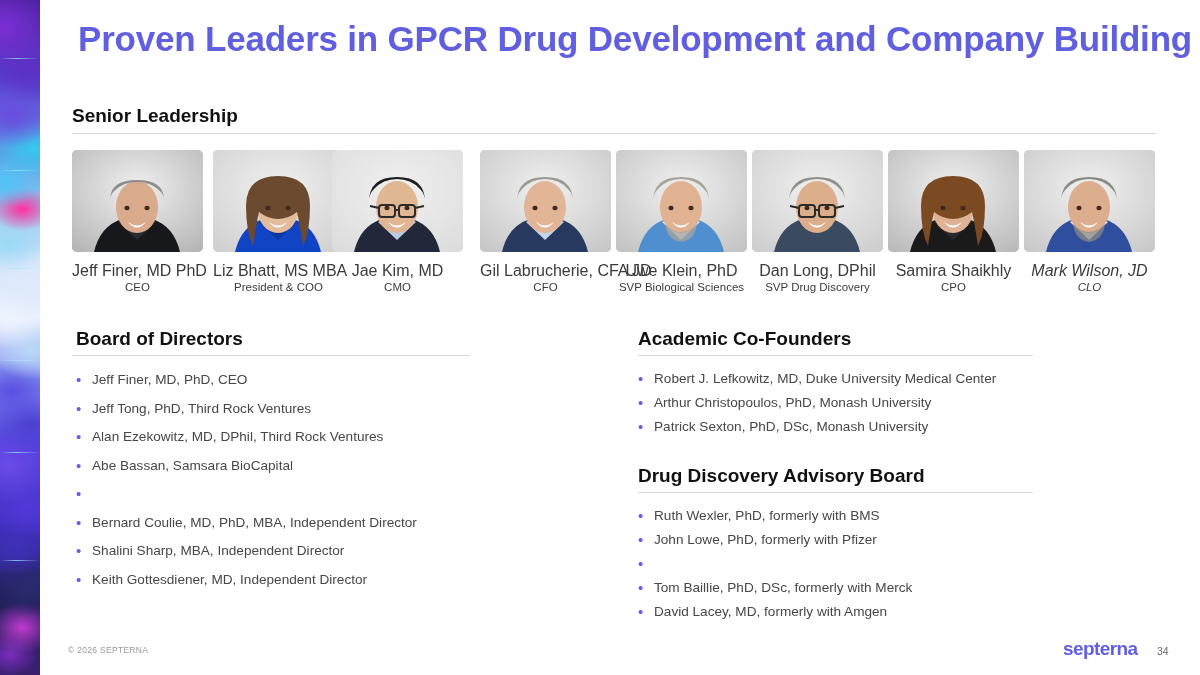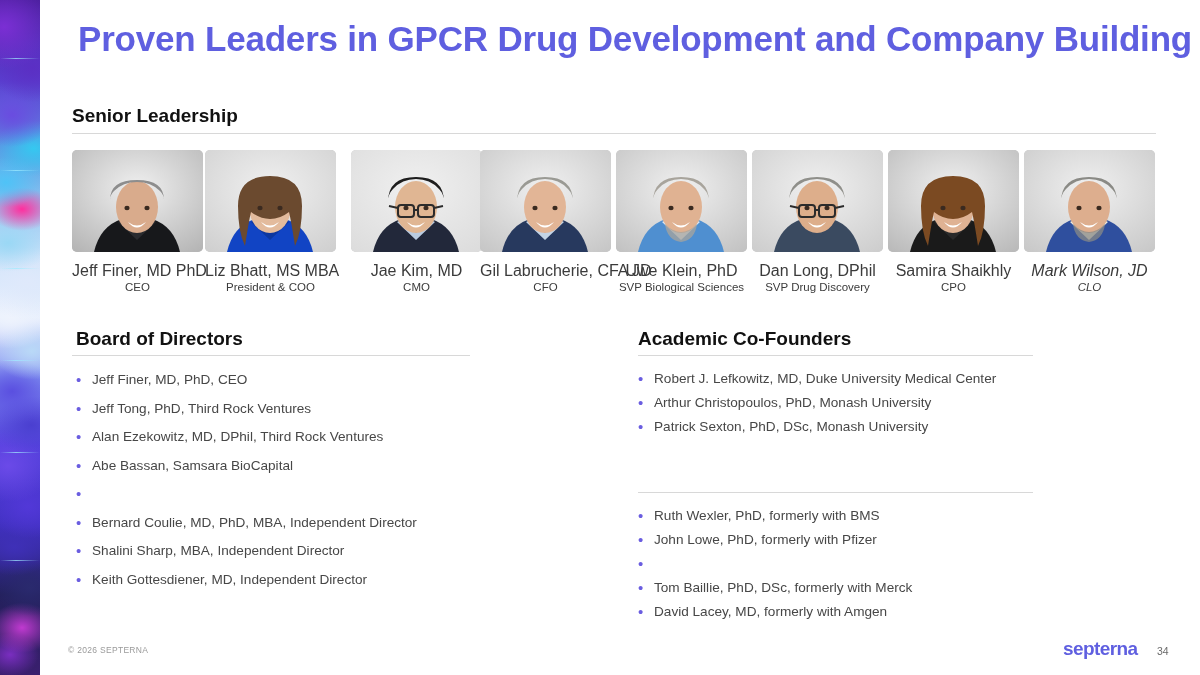--- a/index.html
+++ b/index.html
@@ -135,21 +135,21 @@
     <path d="M38 50 q0 -20 27 -20 q27 0 27 20 q0 -5 -4 -9 q-9 -9 -23 -9 q-14 0 -23 9 q-4 4 -4 9 z" fill="#8d8d8d"></path>
     <ellipse cx="55" cy="58" rx="2.6" ry="2.2" fill="#3a2a20"></ellipse>
     <ellipse cx="75" cy="58" rx="2.6" ry="2.2" fill="#3a2a20"></ellipse>
     <path d="M56 72 q9 7 18 0 q-9 11 -18 0 z" fill="#ffffff"></path>
 
   </svg>
         </div>
         <div class="leader-name">Jeff Finer, MD PhD</div>
         <div class="leader-role">CEO</div>
       </div>
-      <div class="leader" style="left: 133px;">
+      <div class="leader" style="left: 141px;">
         <div class="photo">
   <svg viewBox="0 0 131 102" preserveAspectRatio="xMidYMid slice" role="img" aria-label="f1">
     <defs>
       <radialGradient id="g-f1" cx="50%" cy="38%" r="78%">
         <stop offset="0%" stop-color="#f0f0f0"></stop>
         <stop offset="100%" stop-color="#cfcfcf"></stop>
       </radialGradient>
     </defs>
     <rect width="131" height="102" fill="url(#g-f1)"></rect>
     <path d="M22 102 q6 -26 28 -33 l30 0 q22 7 28 33 z" fill="#1144c4"></path>
@@ -159,21 +159,21 @@
     <path d="M33 56 q0 -30 32 -30 q32 0 32 30 q0 26 -7 40 q-4 -26 -6 -34 q-9 7 -19 7 q-10 0 -19 -7 q-2 8 -6 34 q-7 -14 -7 -40 z" fill="#6b4a2f"></path>
     <ellipse cx="55" cy="58" rx="2.6" ry="2.2" fill="#3a2a20"></ellipse>
     <ellipse cx="75" cy="58" rx="2.6" ry="2.2" fill="#3a2a20"></ellipse>
     <path d="M56 72 q9 7 18 0 q-9 11 -18 0 z" fill="#ffffff"></path>
 
   </svg>
         </div>
         <div class="leader-name">Liz Bhatt, MS MBA</div>
         <div class="leader-role">President &amp; COO</div>
       </div>
-      <div class="leader" style="left: 279px;">
+      <div class="leader" style="left: 260px;">
         <div class="photo">
   <svg viewBox="0 0 131 102" preserveAspectRatio="xMidYMid slice" role="img" aria-label="f2">
     <defs>
       <radialGradient id="g-f2" cx="50%" cy="38%" r="78%">
         <stop offset="0%" stop-color="#f0f0f0"></stop>
         <stop offset="100%" stop-color="#dcdcdc"></stop>
       </radialGradient>
     </defs>
     <rect width="131" height="102" fill="url(#g-f2)"></rect>
     <path d="M22 102 q6 -26 28 -33 l30 0 q22 7 28 33 z" fill="#22283a"></path>
@@ -374,20 +374,21 @@
       <div class="bullet-row">
         <span class="bullet-dot">•</span>
         <span class="bullet-text">Arthur Christopoulos, PhD, Monash University</span>
       </div>
       <div class="bullet-row">
         <span class="bullet-dot">•</span>
         <span class="bullet-text">Patrick Sexton, PhD, DSc, Monash University</span>
       </div>
     </div>
 
+  <div class="sec-head" style="left:638px; top:465px;">Drug Discovery Advisory Board</div>
   <div class="rule" style="left:638px; top:492px; width:395px;"></div>
   <div class="list" id="list-ddab" style="left:638px; top:504px; width:520px;">
       <div class="bullet-row">
         <span class="bullet-dot">•</span>
         <span class="bullet-text">Ruth Wexler, PhD, formerly with BMS</span>
       </div>
       <div class="bullet-row">
         <span class="bullet-dot">•</span>
         <span class="bullet-text">John Lowe, PhD, formerly with Pfizer</span>
       </div>

